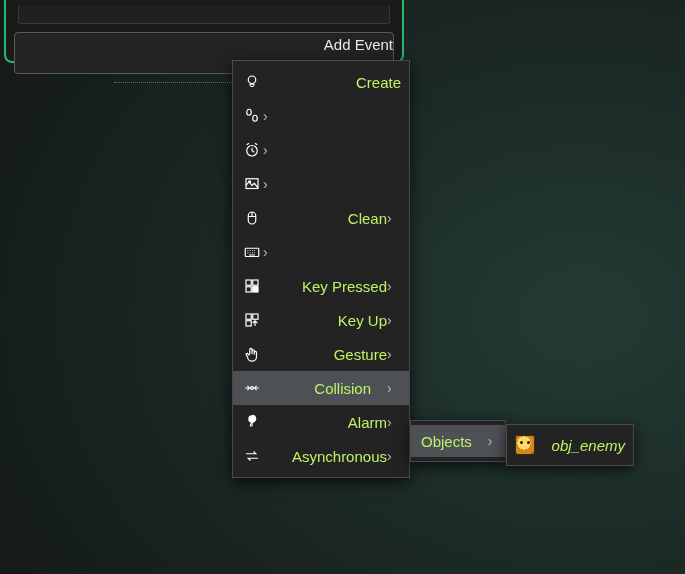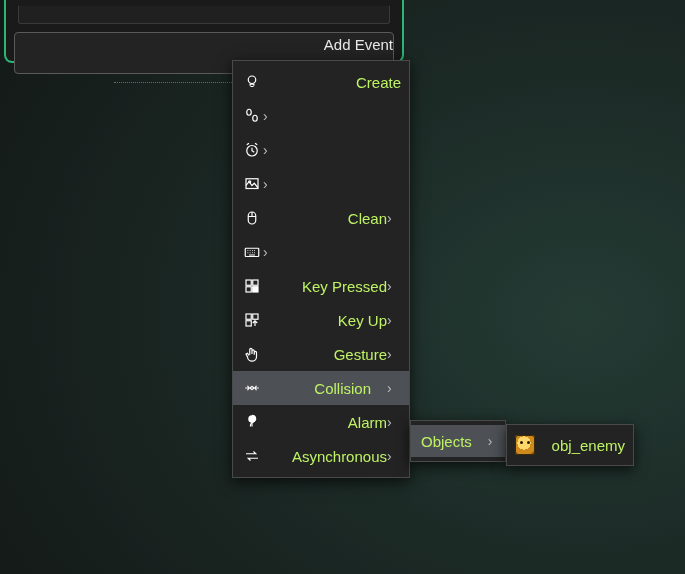--- a/index.html
+++ b/index.html
@@ -55,21 +55,21 @@
   
   .menu {
     position: absolute;
     background: #232323;
     border: 1px solid #4a4a4a;
     box-shadow: 0 4px 14px rgba(0,0,0,.7);
     padding: 4px 0;
   }
   .menu.main   { left: 232px; top: 60px;  width: 178px; }
   .menu.sub1   { left: 410px; top: 420px; width: 96px; }
-  .menu.sub2   { left: 506px; top: 424px; width: 128px; }
+  .menu.sub2   { left: 506px; top: 424px; width: 128px; font-style: italic; }
 
   .item {
     display: flex;
     align-items: center;
     height: 34px;
     padding: 0 8px 0 8px;
     cursor: default;
     position: relative;
   }
   .item.hovered { background: #4d5156; gap: 16px; }

